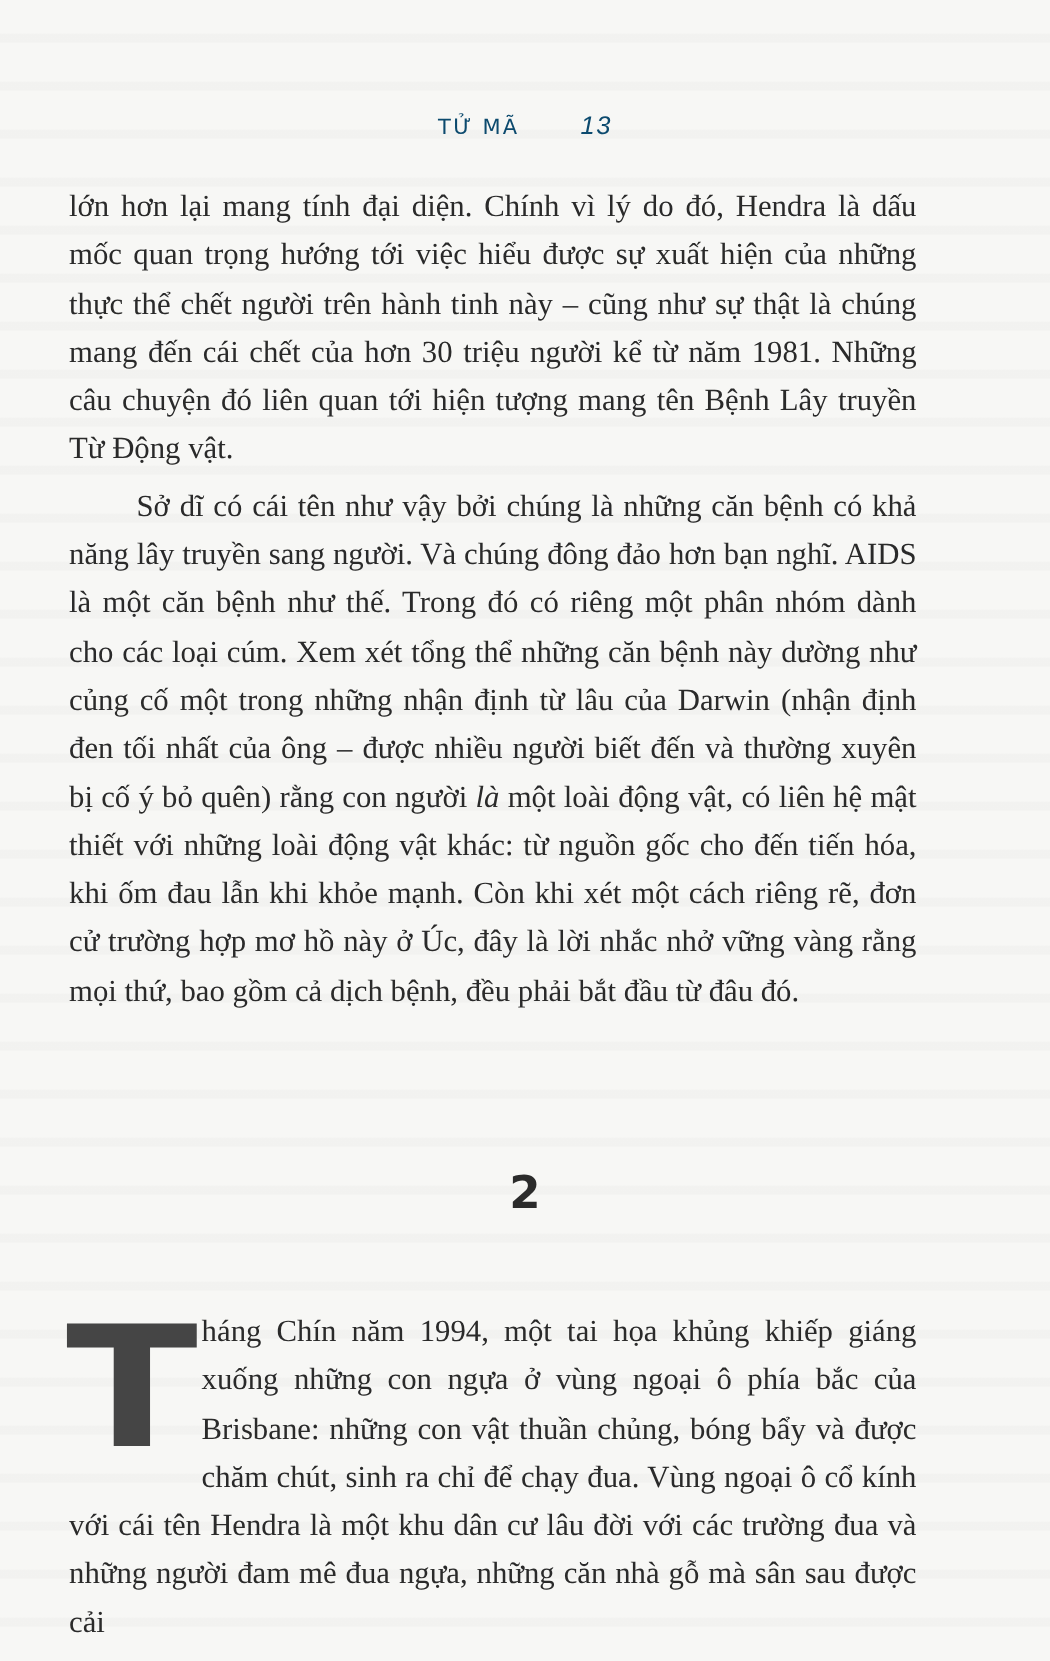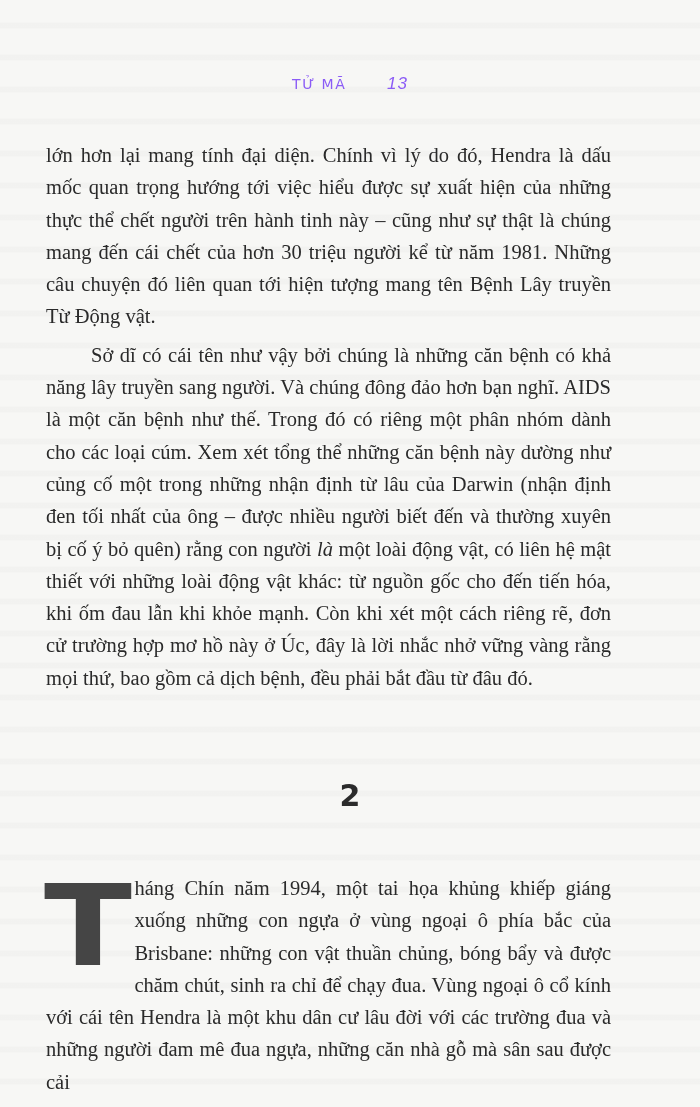--- a/index.html
+++ b/index.html
@@ -24,21 +24,21 @@
     pointer-events: none;
   }
   .running-head {
     position: absolute;
     top: 74px;
     left: 0;
     width: 700px;
     text-align: center;
     font-size: 15px;
     letter-spacing: 1px;
-    color: #8b5cf6;
+    color: #0c4a6e;
   }
   .running-head .title {
     font-family: "DejaVu Sans", sans-serif;
     font-size: 14px;
     letter-spacing: 1.5px;
     font-weight: normal;
     margin-right: 36px;
   }
   .running-head .pageno {
     font-style: italic;
@@ -46,21 +46,20 @@
     font-size: 17px;
   }
   .text-block {
     position: absolute;
     left: 46px;
     width: 565px;
     top: 122px;
     font-size: 20.5px;
     line-height: 32.3px;
     text-align: justify;
-    margin-top: 17px;
   }
   .text-block p {
     margin: 0;
   }
   .text-block p.indent {
     text-indent: 45px;
     margin-top: 6px;
   }
   .chapter-number {
     position: absolute;

